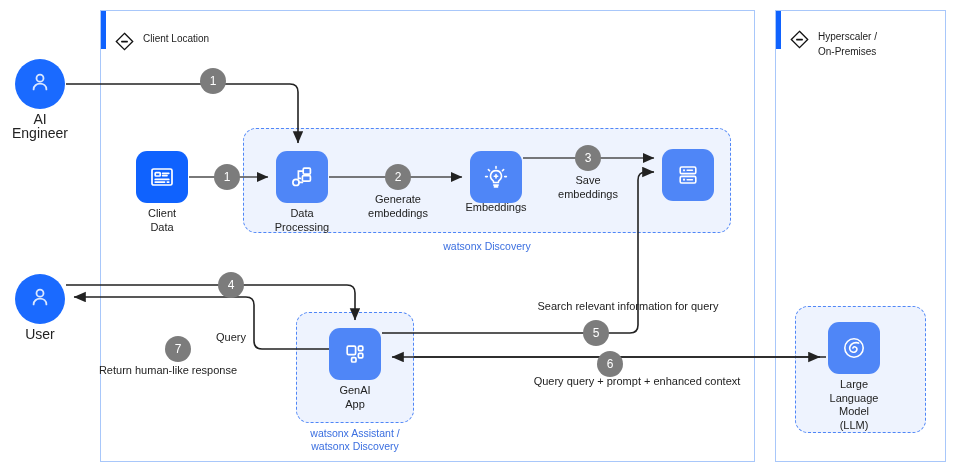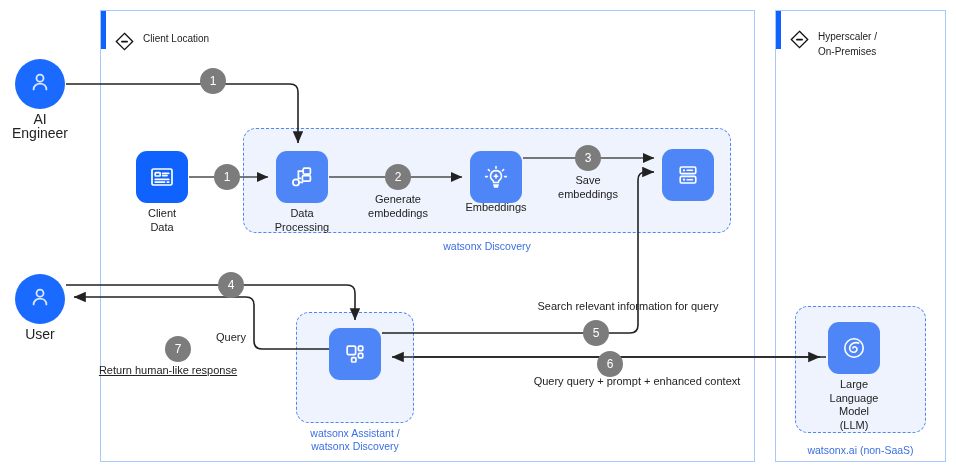--- a/index.html
+++ b/index.html
@@ -73,21 +73,20 @@
   </div>
 
   <div class="dgroup" style="left:243px;top:128px;width:488px;height:105px;"></div>
   <div class="dlabel" style="left:243px;top:240px;width:488px;">watsonx Discovery</div>
 
   <div class="dgroup" style="left:296px;top:312px;width:118px;height:111px;"></div>
   <div class="dlabel" style="left:286px;top:427px;width:138px;">watsonx Assistant /
 watsonx Discovery</div>
 
   <div class="dgroup" style="left:795px;top:306px;width:131px;height:127px;"></div>
-  <div class="dlabel" style="left:783px;top:444px;width:155px;">watsonx.ai (non-SaaS)</div>
 
   <svg id="wires">
     <defs>
       <marker id="ah" markerWidth="9" markerHeight="9" refX="7.4" refY="3.3" orient="auto">
         <path d="M0 0 L7.6 3.3 L0 6.6 z" fill="#222"></path>
       </marker>
     </defs>
 
     <path class="wire-dark" d="M66 84 L290 84 Q298 84 298 92 L298 143" marker-end="url(#ah)"></path>
 
@@ -160,20 +159,22 @@
   <div class="node light" style="left:329px;top:328px;width:52px;height:52px;">
     <span>
       <svg width="26" height="26" viewBox="0 0 26 26" fill="none" stroke="#fff" stroke-width="1.7">
         <rect x="5.2" y="5.2" width="8.4" height="8.4" rx="1.4"></rect>
         <rect x="16.4" y="5.2" width="4.4" height="4.4" rx="1.1"></rect>
         <rect x="16.4" y="12.4" width="4.4" height="4.4" rx="1.1"></rect>
         <rect x="9.6" y="16.6" width="4.4" height="4.4" rx="1.1"></rect>
       </svg>
     </span>
   </div>
+  <div class="nlabel" style="left:305px;top:384px;width:100px;">GenAI
+App</div>
 
   <div class="node light" style="left:828px;top:322px;width:52px;height:52px;">
     <span>
       <svg width="26" height="26" viewBox="0 0 26 26" fill="none" stroke="#fff" stroke-width="1.6" stroke-linecap="round">
         <circle cx="13" cy="13" r="9.2"></circle>
         <path d="M17.6 8.1c-3.4-1.3-7.2.2-8.6 3.3-1 2.3.1 4.9 2.4 5.7 1.8.6 3.8-.3 4.4-2 .5-1.3-.2-2.8-1.5-3.2-1-.3-2.1.2-2.4 1.1"></path>
       </svg>
     </span>
   </div>
   <div class="nlabel" style="left:800px;top:378px;width:108px;">Large
@@ -217,15 +218,15 @@
   <div class="step" style="left:218px;top:272px;">4</div>
   <div class="steptext" style="left:166px;top:301px;width:130px;margin-top:30px;">Query</div>
 
   <div class="step" style="left:583px;top:320px;">5</div>
   <div class="steptext" style="left:493px;top:300px;width:270px;">Search relevant information for query</div>
 
   <div class="step" style="left:597px;top:351px;">6</div>
   <div class="steptext" style="left:497px;top:375px;width:280px;">Query query + prompt + enhanced context</div>
 
   <div class="step" style="left:165px;top:336px;">7</div>
-  <div class="steptext" style="left:43px;top:364px;width:250px;text-decoration:underline;">Return human-like response</div>
+  <div class="steptext" style="left:43px;top:364px;width:250px;">Return human-like response</div>
 
 </div>
 
 </body></html>

